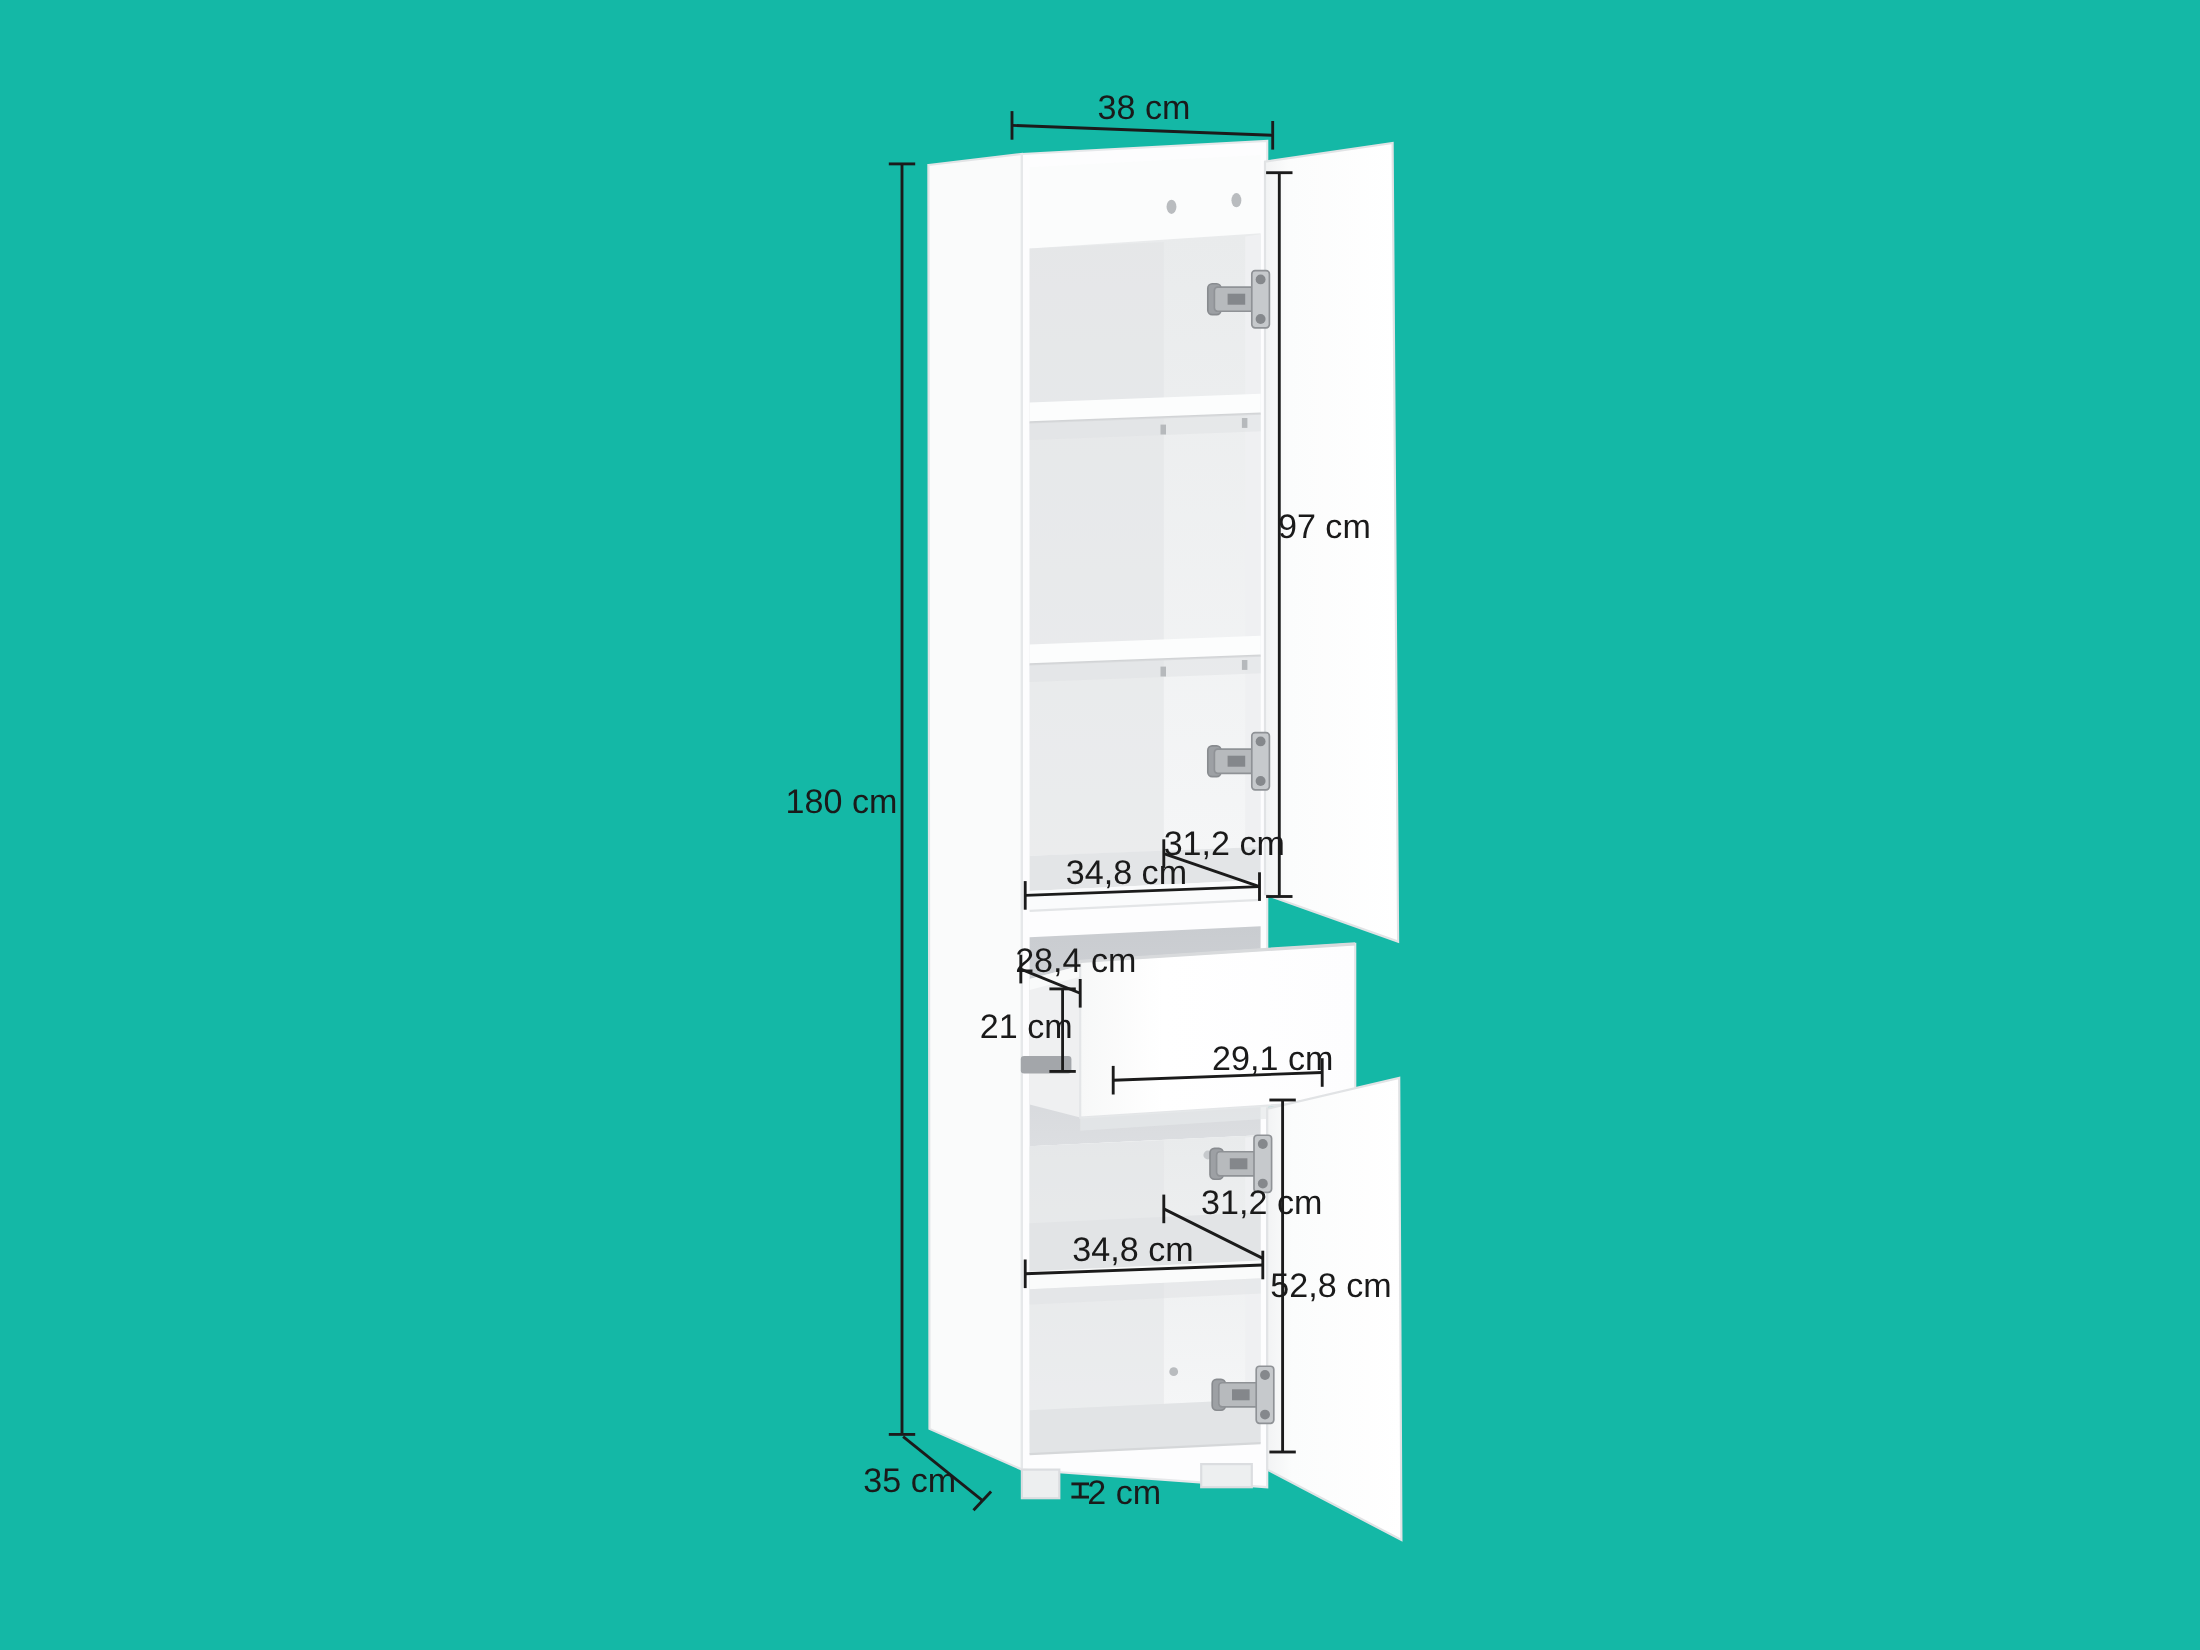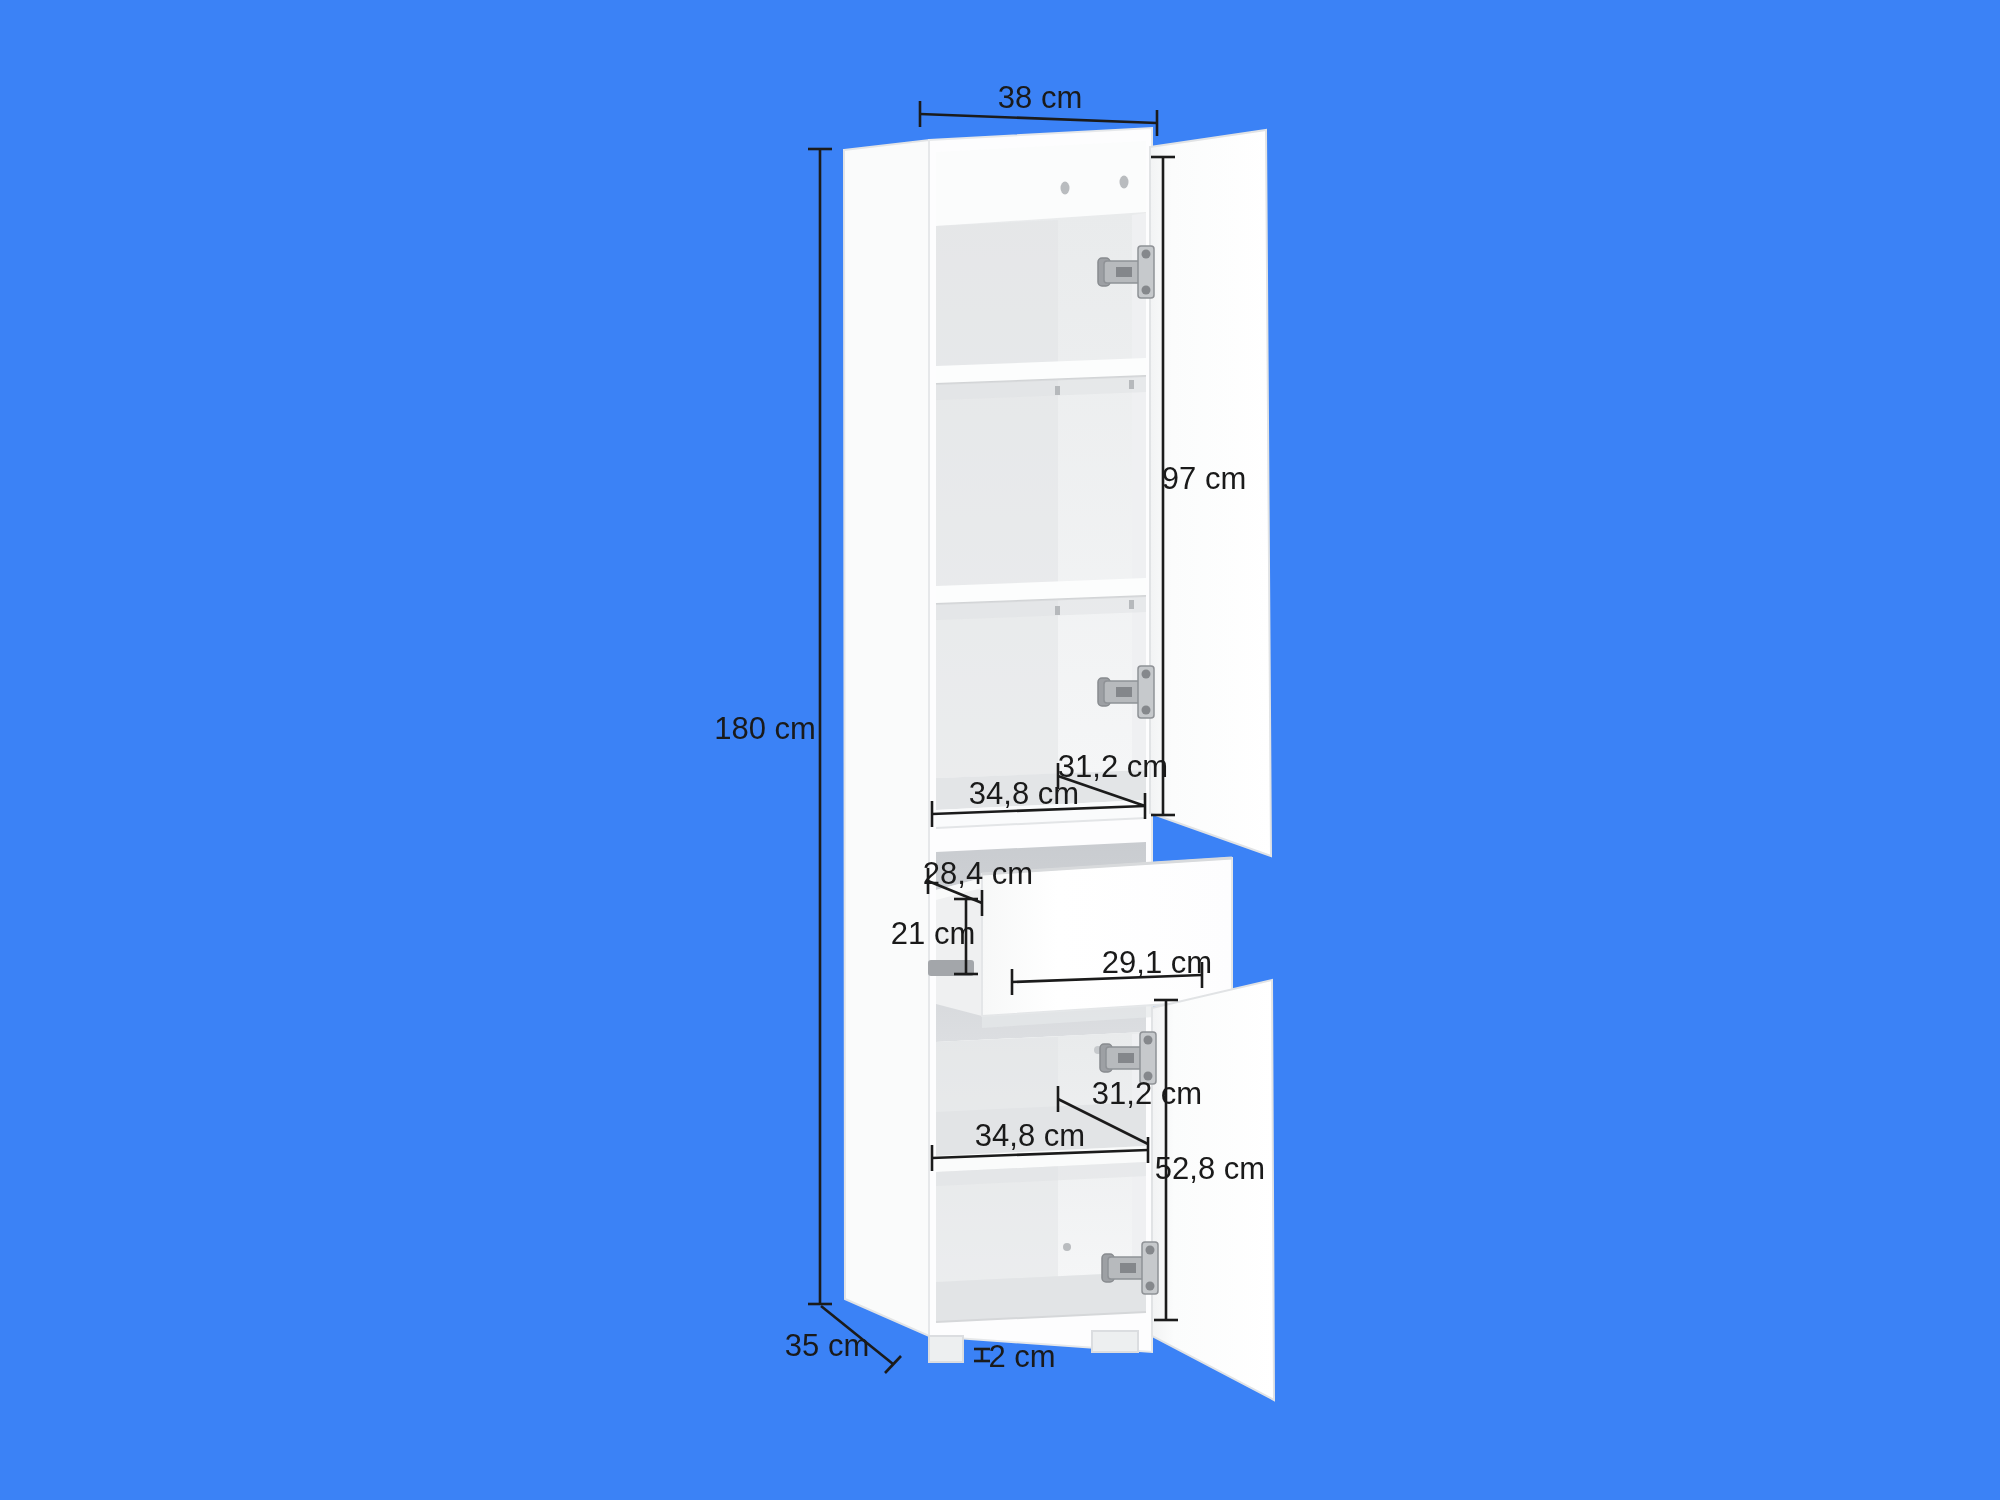--- a/index.html
+++ b/index.html
@@ -1,16 +1,16 @@
 <!DOCTYPE html>
 <html><head>
 <meta charset="utf-8">
 <style>
   html,body{margin:0;padding:0;background:#ffffff;}
-  #stage{position:relative;width:2000px;height:1500px;background:#3b82f6;overflow:hidden;
+  #stage{position:relative;width:2000px;height:1500px;background:#14b8a6;overflow:hidden;
          font-family:"Liberation Sans", sans-serif;}
   svg{display:block;}
   text{font-family:"Liberation Sans","DejaVu Sans",sans-serif;
        font-size:31px;fill:#1a1a1a;}
 </style>
 </head>
 <body>
 
 <div id="stage">
 <svg width="2000" height="1500" viewBox="0 0 2000 1500" xmlns="http://www.w3.org/2000/svg">

